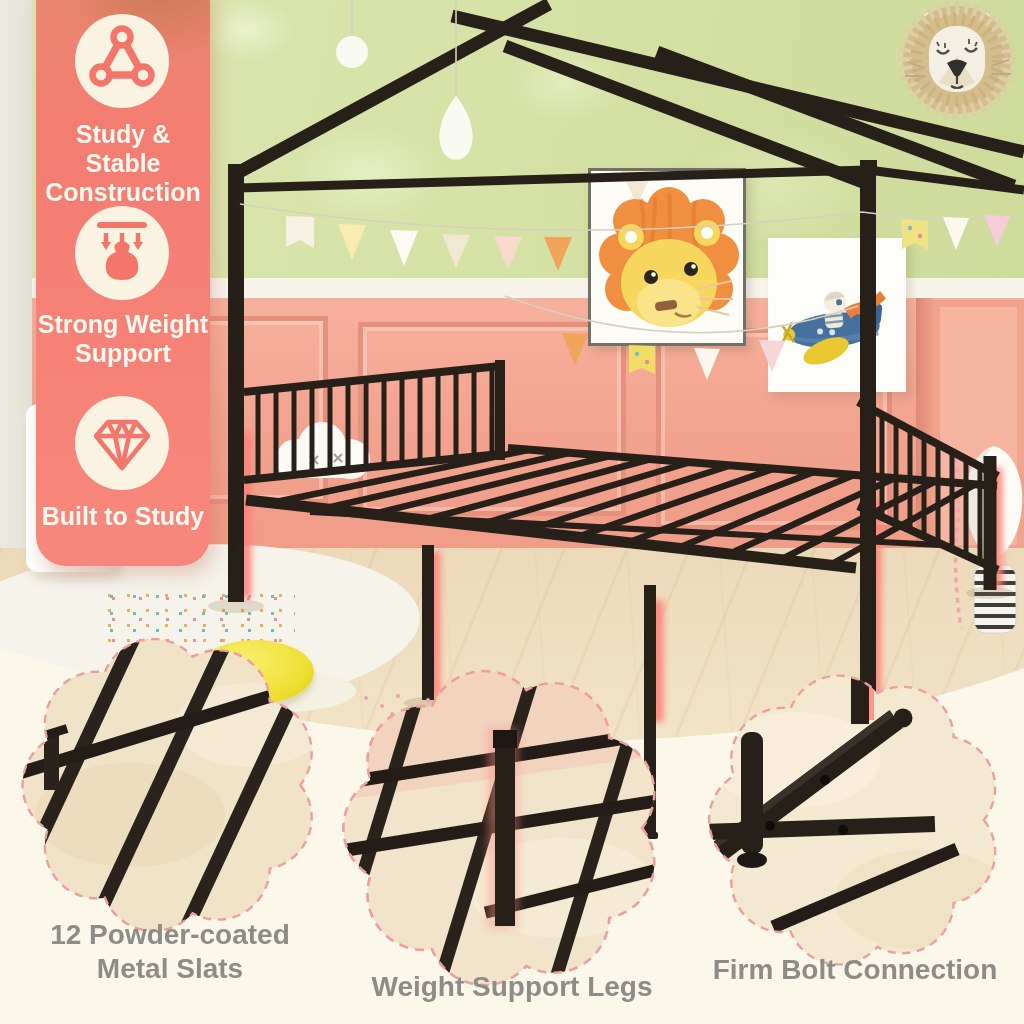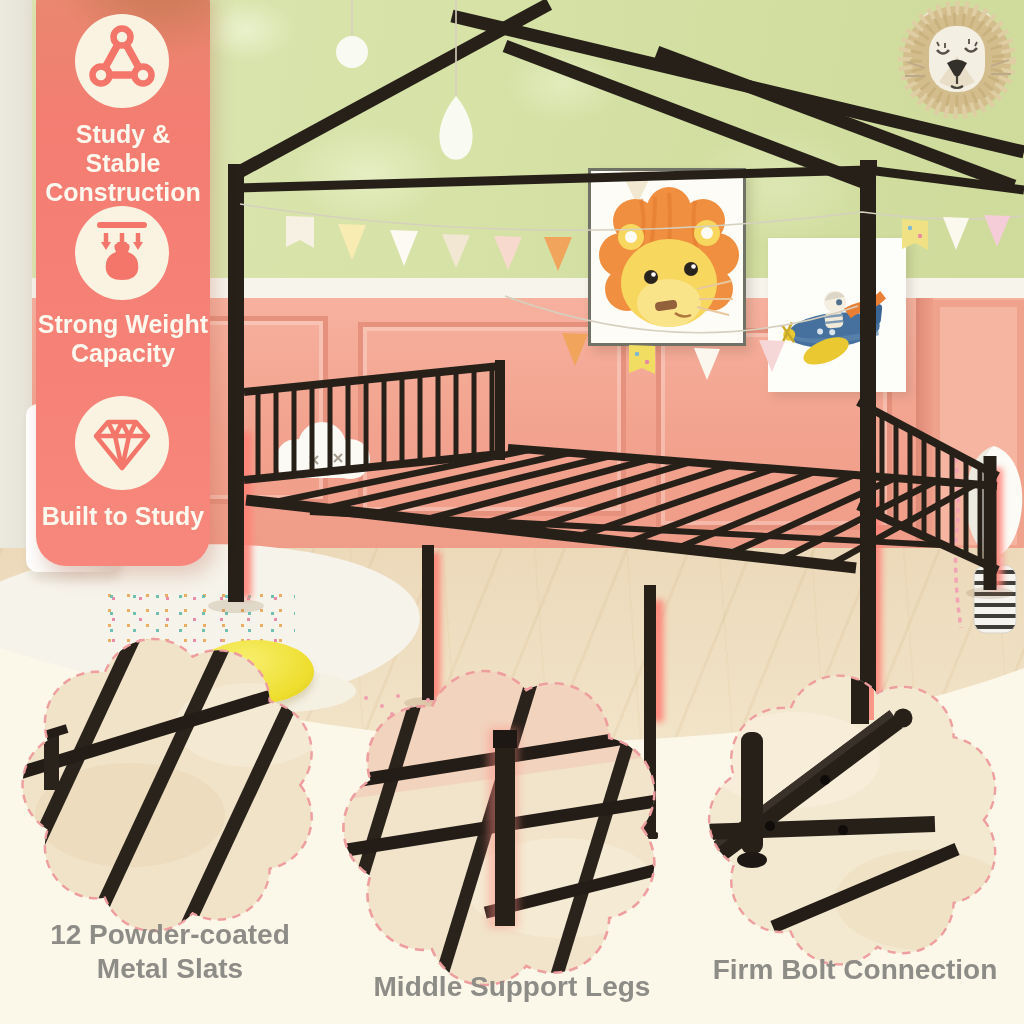--- a/index.html
+++ b/index.html
@@ -446,21 +446,21 @@
         <rect x="-100" y="-6.5" width="200" height="13" fill="#241d17"></rect>
       </g>
       <rect x="-114" y="-88" width="22" height="122" rx="9" fill="#262019"></rect>
       <ellipse cx="-103" cy="40" rx="15" ry="8" fill="#1d1814"></ellipse>
     </g>
     <path d="M140,0 A56,56 0 0 1 107.2,90 A56,56 0 0 1 24.3,137.9 A56,56 0 0 1 -70,121.2 A56,56 0 0 1 -131.6,47.9 A56,56 0 0 1 -131.6,-47.9 A56,56 0 0 1 -70,-121.2 A56,56 0 0 1 24.3,-137.9 A56,56 0 0 1 107.2,-90 A56,56 0 0 1 140,0 Z" transform="scale(0.92)" fill="none" stroke="#ee9e9e" stroke-width="2.6" stroke-dasharray="9 7"></path>
   </svg>
 
   <div class="callout-label cl1">12 Powder-coated
 Metal Slats</div>
-  <div class="callout-label cl2">Middle Support Legs</div>
+  <div class="callout-label cl2">Weight Support Legs</div>
   <div class="callout-label cl3">Firm Bolt Connection</div>
 
   <aside class="abs panel">
     <div class="icon-circle ic1">
       <svg width="94" height="94" viewBox="-47 -47 94 94">
         <circle r="47" fill="#faf3e2"></circle>
         <path d="M0,-24 L21,14 L-21,14 Z" fill="none" stroke="#f4766b" stroke-width="7.5" stroke-linejoin="round"></path>
         <g fill="#faf3e2" stroke="#f4766b" stroke-width="6.5">
           <circle cx="0" cy="-24" r="8.5"></circle>
             <circle cx="21" cy="14" r="8.5"></circle>
@@ -478,21 +478,21 @@
           <path d="M-16,-20 V-11"></path>
             <path d="M0,-20 V-11"></path>
             <path d="M16,-20 V-11"></path>
           <path d="M-21,-11 L-11,-11 L-16,-3 Z" stroke="none"></path>
           <path d="M-5,-11 L5,-11 L0,-3 Z" stroke="none"></path>
           <path d="M11,-11 L21,-11 L16,-3 Z" stroke="none"></path>
         </g>
         <path d="M-6,-1 Q-10,-9 -4,-10 L4,-10 Q10,-9 6,-1 Q18,3 16,17 Q14,27 0,27 Q-14,27 -16,17 Q-18,3 -6,-1 Z" fill="#f4766b"></path>
       </svg>
     </div>
-    <div class="feature-title ft2">Strong Weight Capacity</div>
+    <div class="feature-title ft2">Strong Weight Support</div>
 
     <div class="icon-circle ic3">
       <svg width="94" height="94" viewBox="-47 -47 94 94">
         <circle r="47" fill="#faf3e2"></circle>
         <g fill="none" stroke="#f4766b" stroke-width="4.5" stroke-linejoin="round">
           <path d="M-26,-7 L-14,-21 L14,-21 L26,-7 L0,25 Z"></path>
           <path d="M-26,-7 L26,-7 M-14,-21 L-7,-7 L0,25 M14,-21 L7,-7 L0,25 M0,-21 L-7,-7 M0,-21 L7,-7"></path>
         </g>
       </svg>
     </div>

